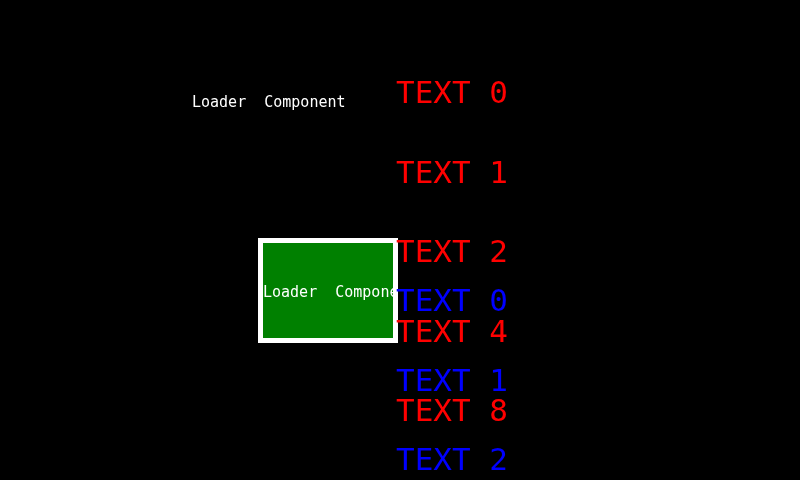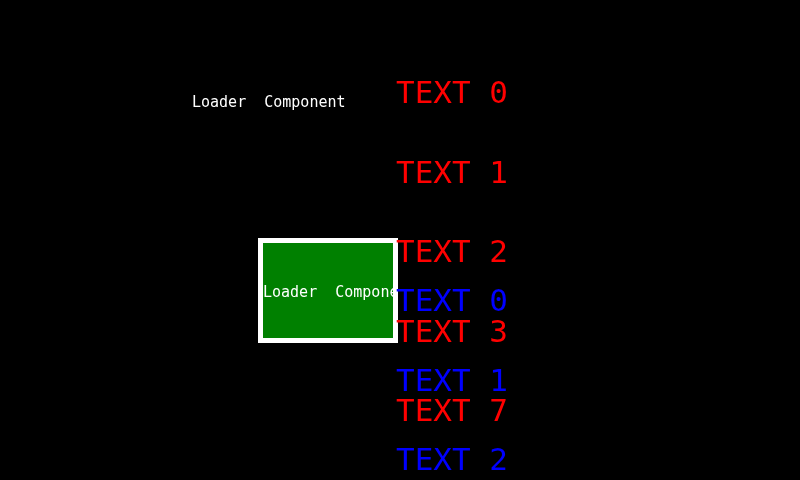--- a/index.html
+++ b/index.html
@@ -89,22 +89,22 @@
   <div class="loader-box">
     <div class="loader-box-inner">
       <div class="loader-label-boxed">Loader  Component</div>
     </div>
   </div>
 
   <div class="text-column" id="text-column-red">
     <div class="text-row red">TEXT 0</div>
     <div class="text-row red">TEXT 1</div>
     <div class="text-row red">TEXT 2</div>
-    <div class="text-row red">TEXT 3</div>
-    <div class="text-row red">TEXT 7</div>
+    <div class="text-row red">TEXT 4</div>
+    <div class="text-row red">TEXT 8</div>
   </div>
 
   <div class="text-column" id="text-column-blue">
     <div class="text-row blue">TEXT 0</div>
     <div class="text-row blue">TEXT 1</div>
     <div class="text-row blue">TEXT 2</div>
     
     
   </div>
 

